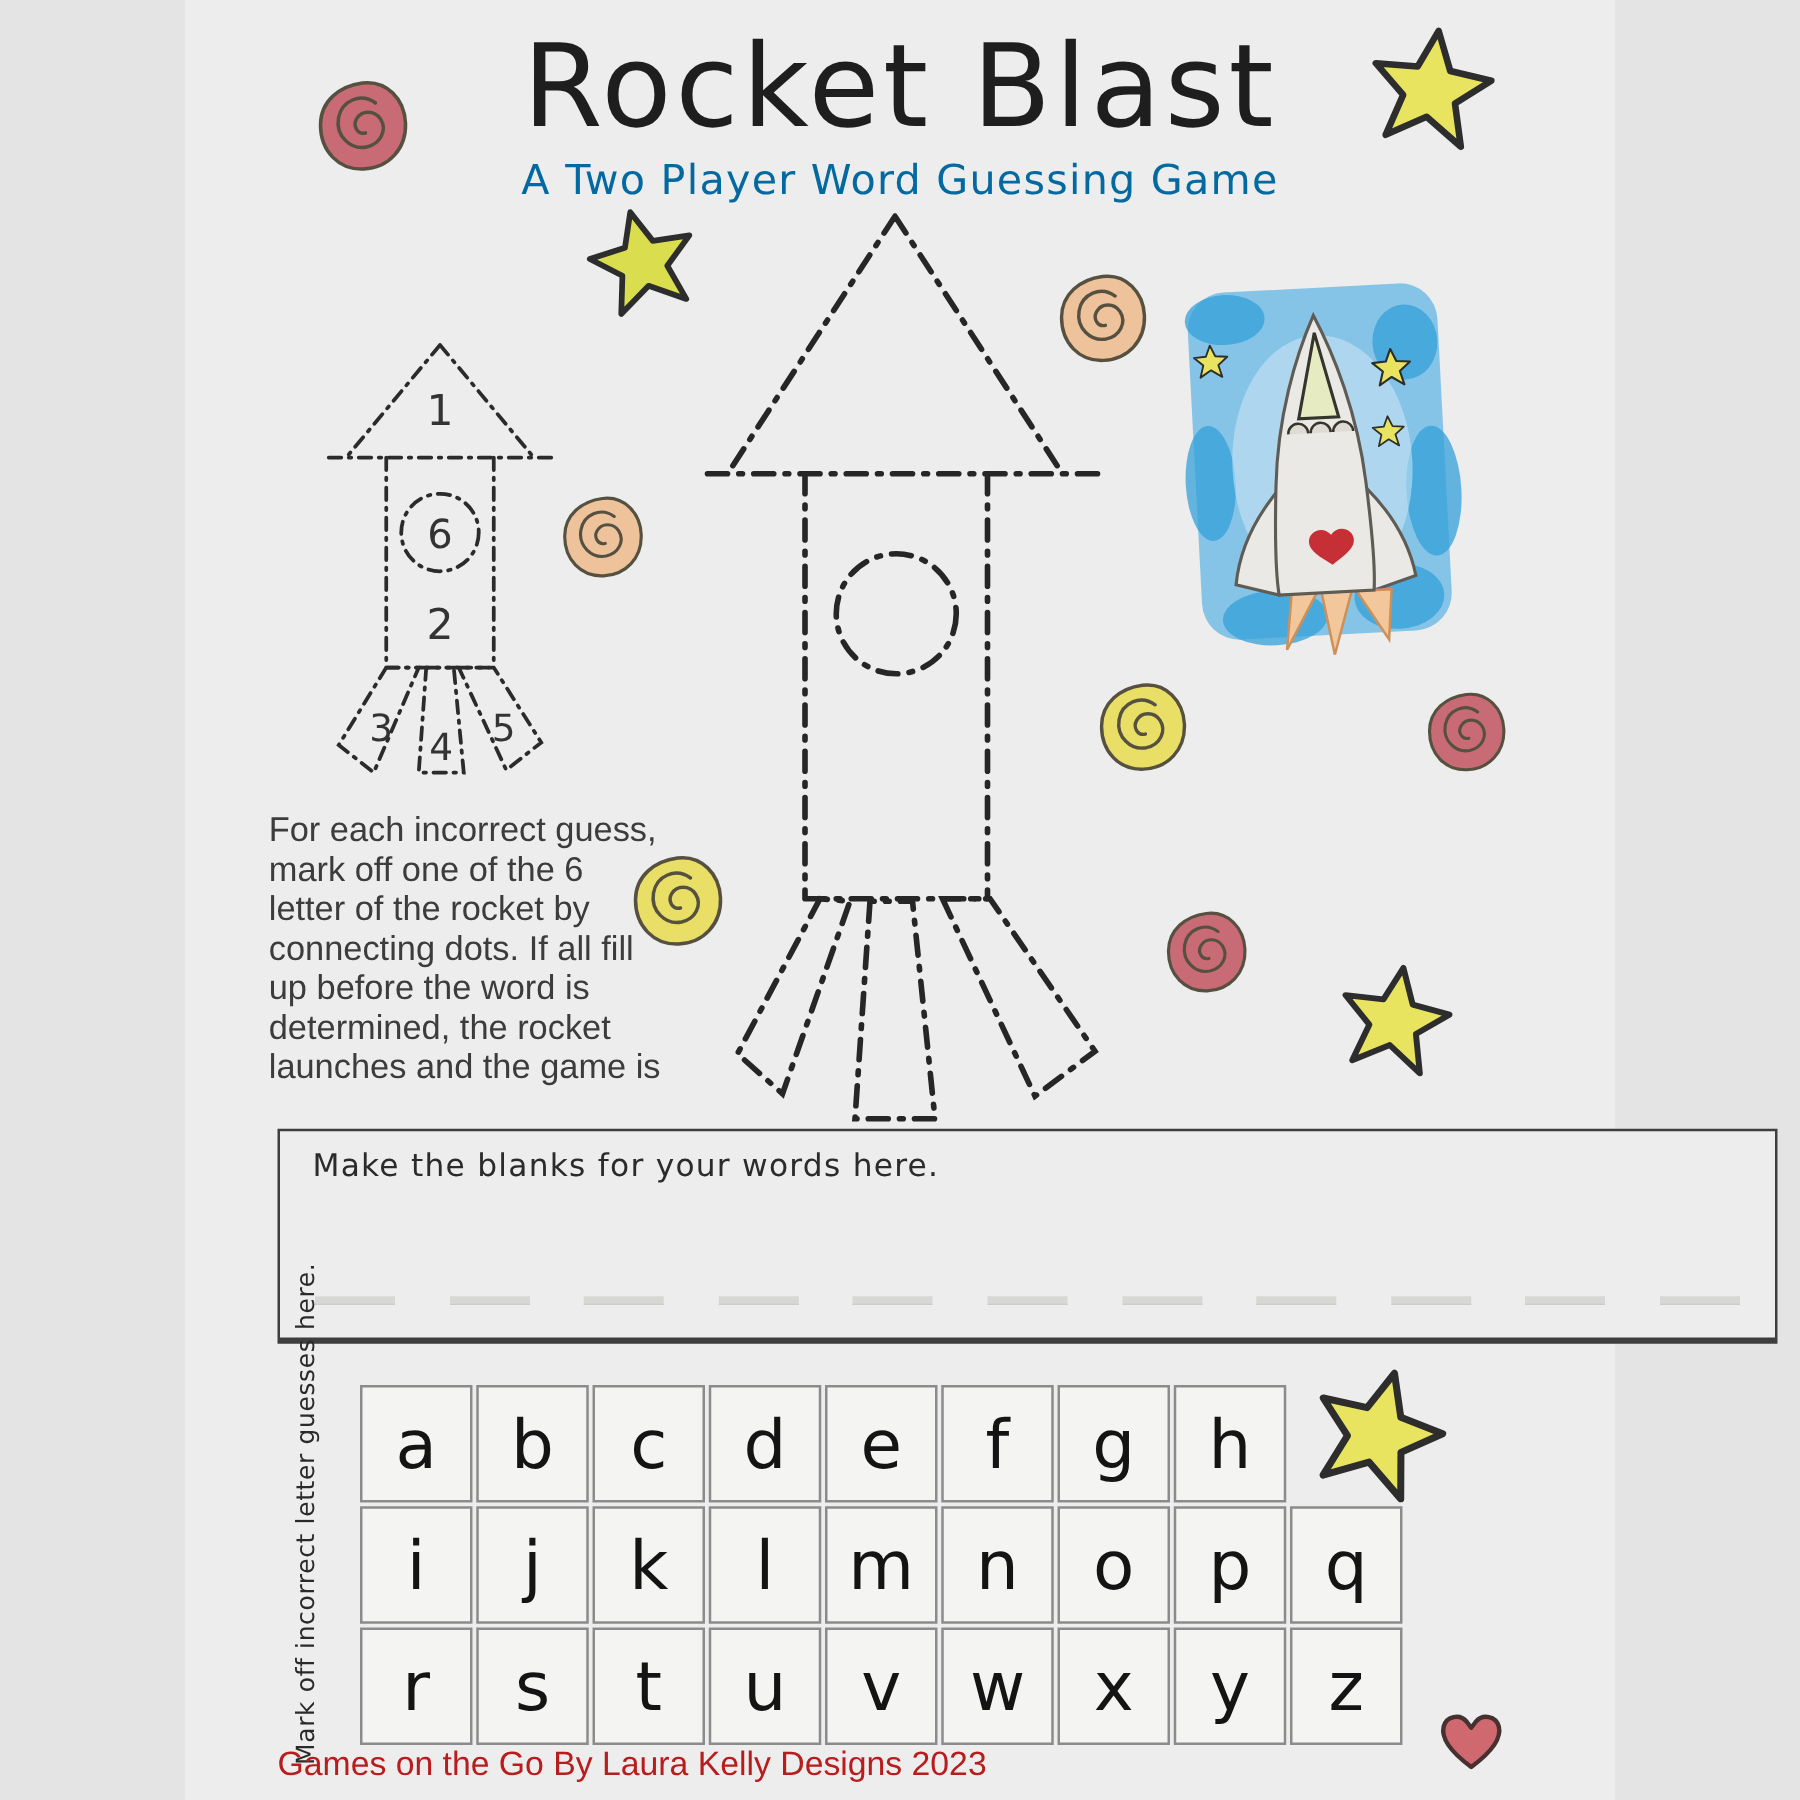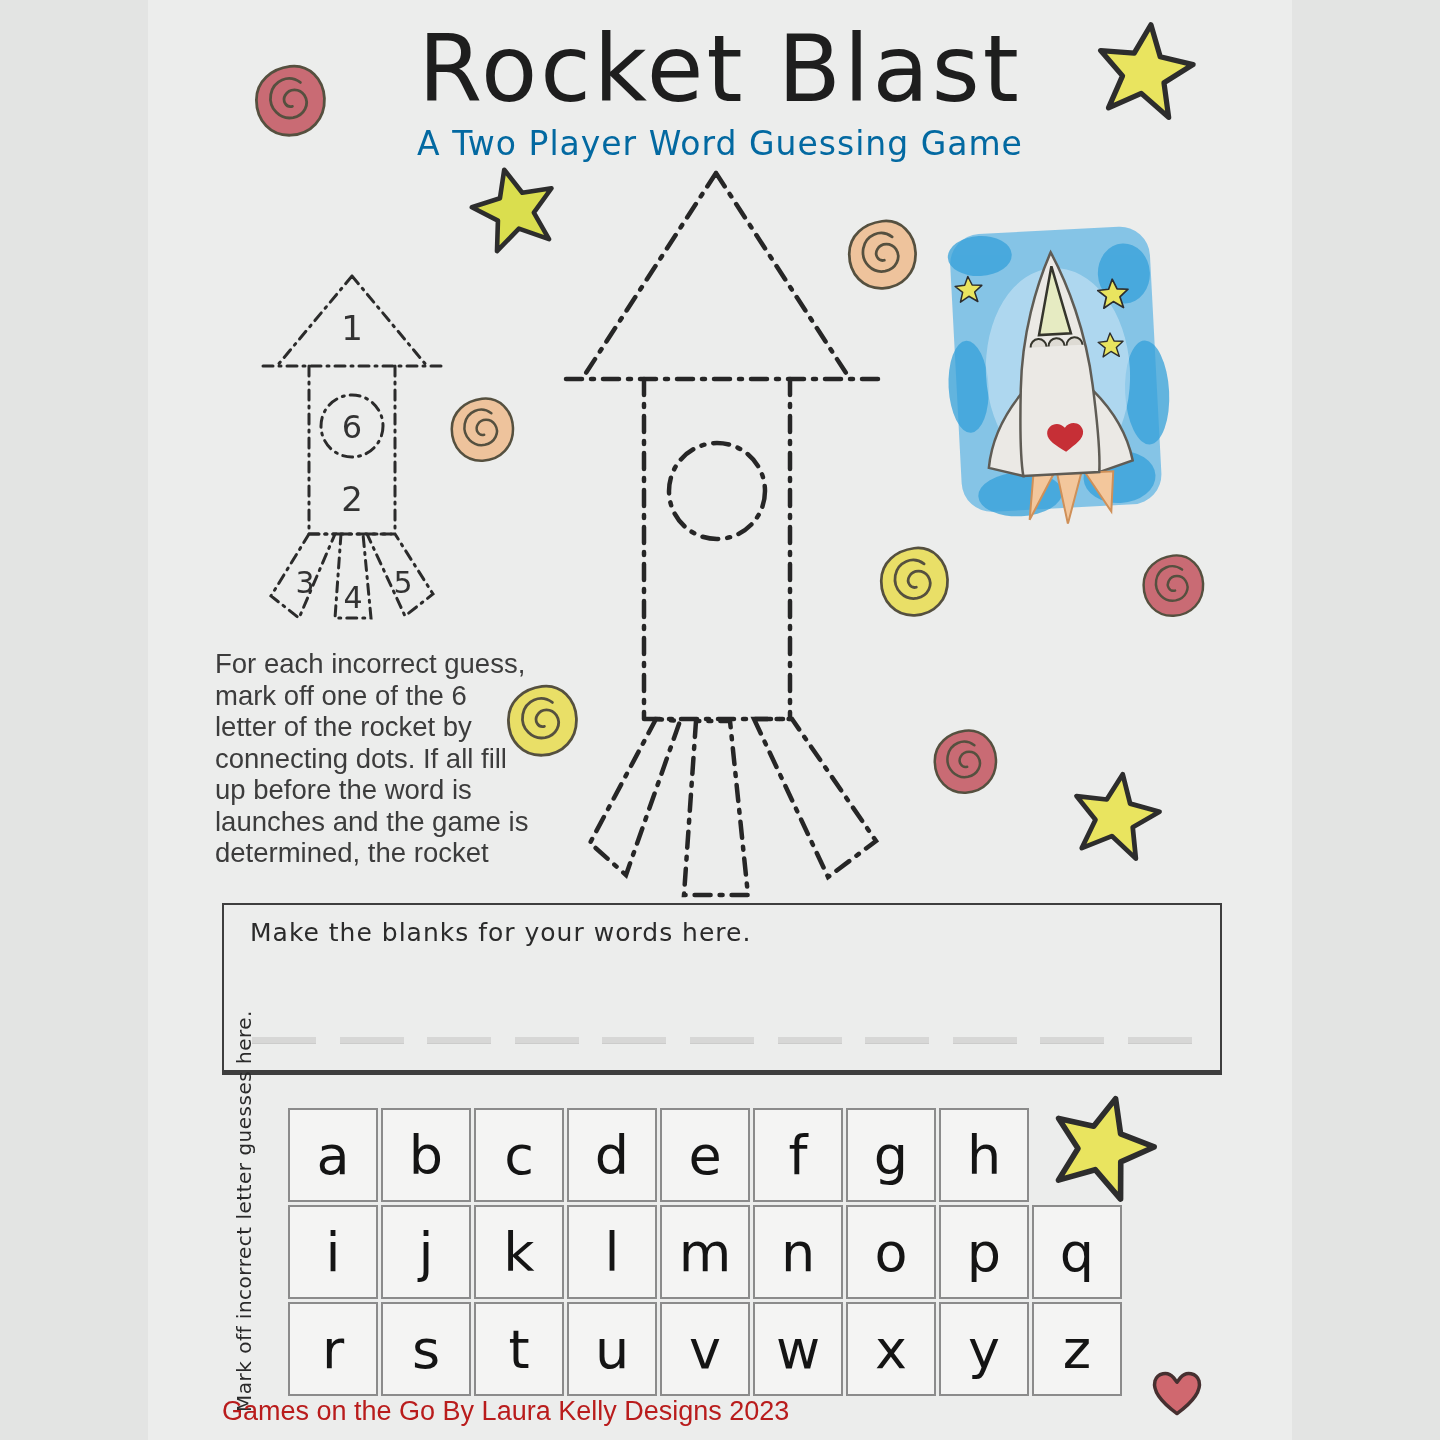--- a/index.html
+++ b/index.html
@@ -24,21 +24,21 @@
     font-family:"DejaVu Sans", sans-serif;
     font-size:33px; font-weight:400; color:#0369a1; letter-spacing:1px;
   }
 
   .instructions {
     left:215px; top:617px; width:400px;
     font-size:27.5px; line-height:31.5px; color:#3c3c3c;margin-top:31px;
   }
 
   .words-box {
-    left:222px; top:903px; width:1000px; height:172px; box-sizing:border-box;
+    left:222px; top:903px; width:1200px; height:172px; box-sizing:border-box;
     border:2px solid #3e3e3e; border-bottom-width:5px; background:#ecedec;
   }
   .words-box-label {
     margin:13px 0 0 26px; font-family:"DejaVu Sans", sans-serif;
     font-size:25px; color:#2b2b2b; letter-spacing:1px;
   }
   .blanks-row {
     position:absolute; left:28px; right:28px; bottom:26px;
     display:flex; justify-content:space-between;
   }
@@ -168,22 +168,22 @@
       </g>
     </g>
 </svg>
 
 <div class="abs instructions">
     <div class="instr-line">For each incorrect guess,</div>
     <div class="instr-line">mark off one of the 6</div>
     <div class="instr-line">letter of the rocket by</div>
     <div class="instr-line">connecting dots. If all fill</div>
     <div class="instr-line">up before the word is</div>
+    <div class="instr-line">determined, the rocket</div>
     <div class="instr-line">launches and the game is</div>
-    <div class="instr-line">determined, the rocket</div>
   </div>
 
 <div class="abs words-box">
   <div class="words-box-label">Make the blanks for your words here.</div>
   <div class="blanks-row">
       <div></div>
       <div></div>
       <div></div>
       <div></div>
       <div></div>

